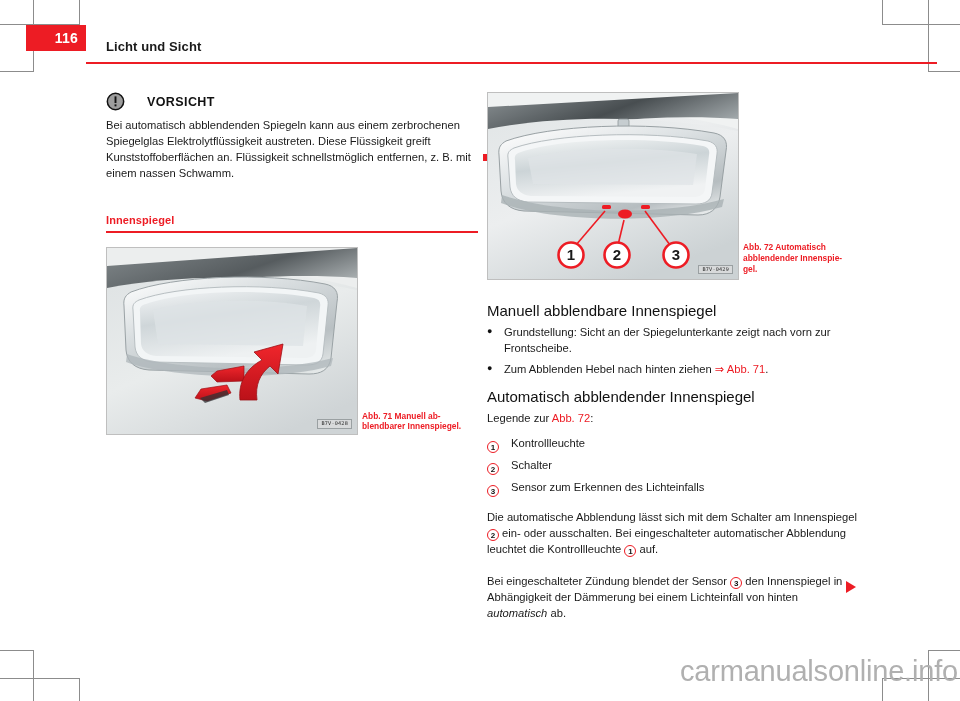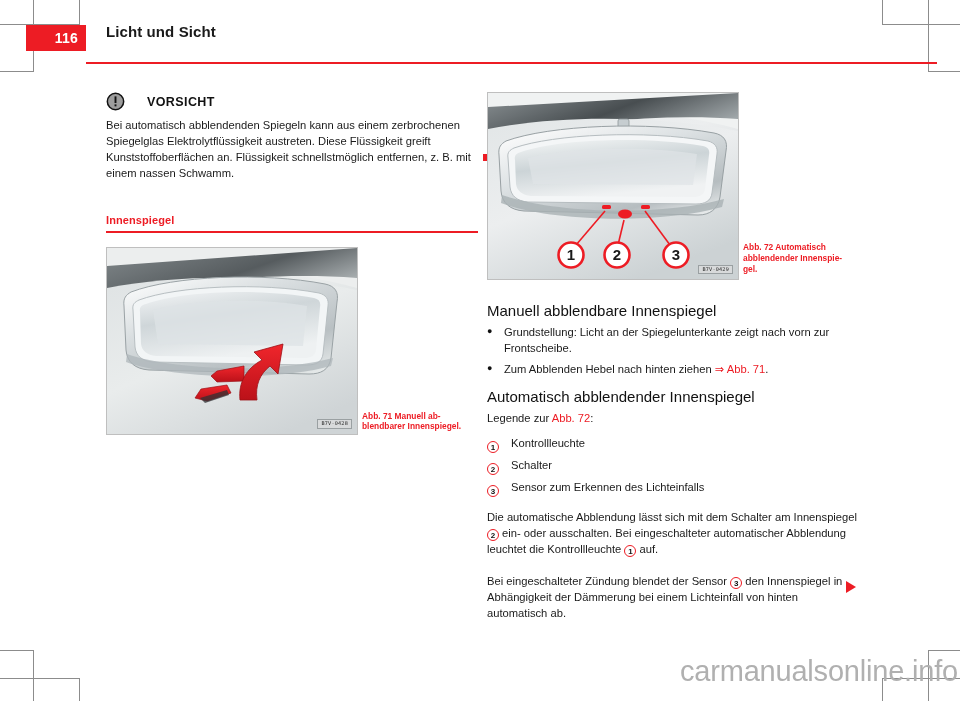--- a/index.html
+++ b/index.html
@@ -45,22 +45,22 @@
     display: flex;
     align-items: center;
     justify-content: flex-end;
     padding-right: 8px;
     box-sizing: border-box;
     letter-spacing: 0.2px;
   }
   .chapter-title {
     position: absolute;
     left: 106px;
-    top: 23px;
-    font-size: 15px;
+    top: 39px;
+    font-size: 13px;
     font-weight: bold;
     color: #1a1a1a;
     letter-spacing: 0.1px;
   }
   .header-rule {
     position: absolute;
     left: 86px;
     top: 62px;
     width: 851px;
     height: 2px;
@@ -213,21 +213,21 @@
   .legend-row {
     display: flex;
     align-items: flex-start;
     font-size: 11.2px;
     line-height: 1.5;
     margin-bottom: 3px;
   }
   .legend-key  { flex: 0 0 24px; padding-top: 2px; }
   .legend-text { flex: 1; }
 
-  .italic { }
+  .italic { font-style: italic; }
 
   
   .cont-arrow {
     position: absolute;
     left: 846px;
     top: 581px;
     width: 0;
     height: 0;
     border-top: 6px solid transparent;
     border-bottom: 6px solid transparent;
@@ -423,21 +423,21 @@
     </div>
   </div>
 
   <div style="margin-top:22px;">
 
 
     <div class="sub-head">Manuell abblendbare Innenspiegel</div>
 
     <div class="bullet-row">
       <span class="bullet-dot">●</span>
-      <span class="bullet-text">Grundstellung: Licht an der Spiegelunterkante zeigt nach vorn zur Frontscheibe.</span>
+      <span class="bullet-text">Grundstellung: Sicht an der Spiegelunterkante zeigt nach vorn zur Frontscheibe.</span>
     </div>
 
     <div class="bullet-row" style="margin-bottom:11px;">
       <span class="bullet-dot">●</span>
       <span class="bullet-text"><span>Zum Abblenden Hebel nach hinten ziehen </span><span class="xref">⇒ Abb. 71</span><span>.</span></span>
     </div>
 
     <div class="sub-head">Automatisch abblendender Innenspiegel</div>
 
     <p class="body" style="margin-bottom:9px;"><span>Legende zur </span><span class="xref">Abb. 72</span><span>:</span></p>

